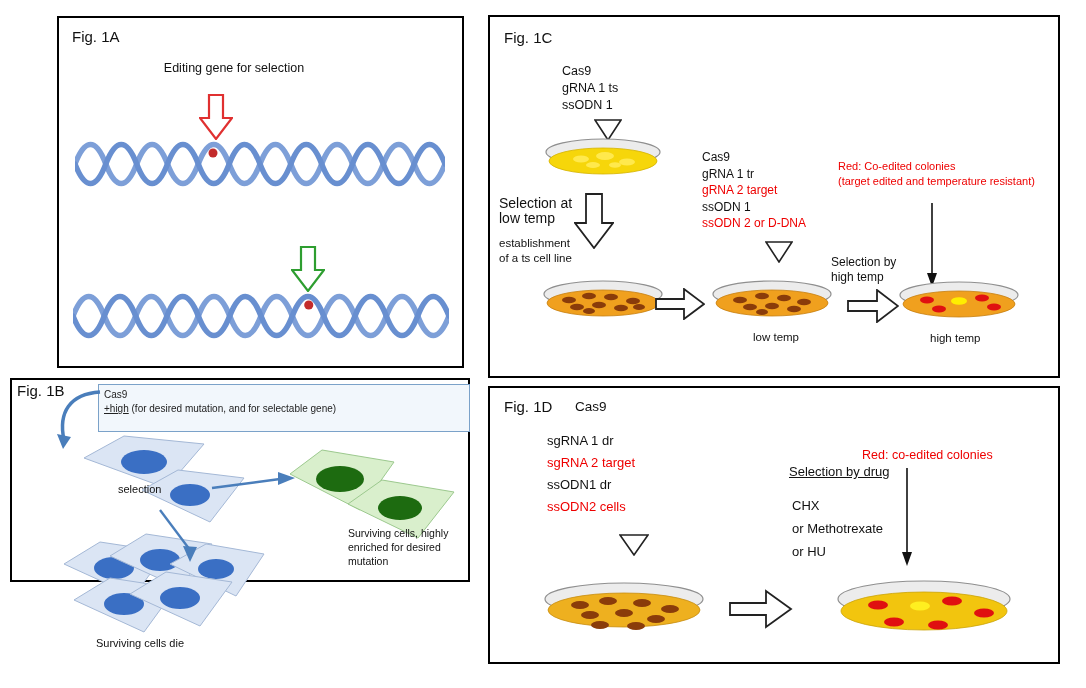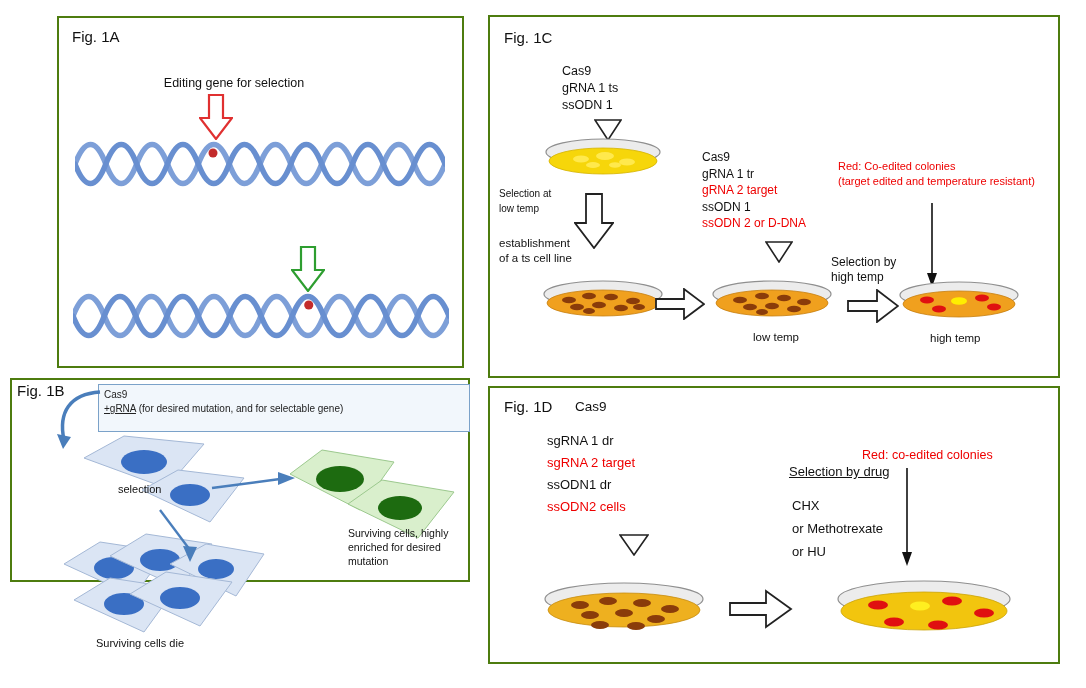--- a/index.html
+++ b/index.html
@@ -1,22 +1,22 @@
 <!DOCTYPE html>
 <html><head>
 <meta charset="utf-8">
 <style>
   * { margin:0; padding:0; box-sizing:border-box; }
   body { background:#ffffff; font-family:"Liberation Sans", sans-serif; }
   .page { position:relative; width:1086px; height:688px; background:#fff; overflow:hidden; }
-  .panel { position:absolute; border:2px solid #4d7c0f; background:#fff;text-decoration:underline; }
+  .panel { position:absolute; border:2px solid #000000; background:#fff;text-decoration:underline; }
   .abs { position:absolute; }
   .t { position:absolute; color:#111; font-size:12px; line-height:1.35; }
   .nowrap { white-space:nowrap; }
-  .center { text-align:center;margin-top:15px; }
+  .center { text-align:center; }
   .fig-label { font-size:15px; color:#111; }
   .red { color:#ee0000; }
   .u { text-decoration:underline; }
   .bcell { fill:#dbe5f4; stroke:#a4b8d6; stroke-width:1; }
   .bnuc  { fill:#3a6fc4; }
   .gcell { fill:#d9efcc; stroke:#9cc98e; stroke-width:1; }
   .gnuc  { fill:#1d6b10; }
   .infobox { position:absolute; border:1px solid #7ba2c9; background:#f2f7fc; font-size:10px; line-height:14px; padding:3px 5px; color:#222; white-space:nowrap; overflow:hidden; }
 </style>
 </head>
@@ -48,21 +48,21 @@
       <path d="M0,28 C10,54 21,54 30.8,28 C40.8,2 51.7,2 61.7,28 C71.7,54 82.5,54 92.5,28 C102.5,2 113.3,2 123.3,28 C133.3,54 144.2,54 154.2,28 C164.2,2 175,2 185,28 C195,54 205.8,54 215.8,28 C225.8,2 236.7,2 246.7,28 C256.7,54 267.5,54 277.5,28 C287.5,2 298.3,2 308.3,28 C318.3,54 329.2,54 339.2,28 C349.2,2 360,2 370,28" fill="none" stroke="#688fd0" stroke-width="5.5" stroke-linecap="round"></path>
       <circle cx="232" cy="17" r="4.5" fill="#c32b2b"></circle>
     </svg>
   </div>
 
   <div class="panel" style="left:10px;top:378px;width:460px;height:204px">
     <div class="t fig-label nowrap" style="left:5px;top:1px">Fig. 1B</div>
 
     <div class="infobox" style="left:86px;top:4px;width:372px;height:48px">
       <div>Cas9</div>
-      <div><span class="u">+gRNA</span><span> (for desired mutation, and for selectable gene)</span></div>
+      <div><span class="u">+high</span><span> (for desired mutation, and for selectable gene)</span></div>
     </div>
 
     <svg class="abs" style="left:38px;top:8px" width="54" height="62">
       <path d="M50,4 C20,6 8,24 14,52" stroke="#4a7ebb" stroke-width="3.5" fill="none"></path>
       <polygon points="7,46 21,49 13,61" fill="#4a7ebb"></polygon>
     </svg>
 
     <svg class="abs" style="left:0px;top:52px" width="460" height="236" viewBox="0 0 460 236">
 
       <polygon class="bcell" points="72,26 112,4 192,12 154,56"></polygon>
@@ -113,21 +113,21 @@
     <svg class="abs" style="left:53px;top:120px" width="120" height="46">
       <ellipse cx="60" cy="15" rx="57" ry="13" fill="#ececec" stroke="#8f8f8f" stroke-width="1.2"></ellipse>
       <ellipse cx="60" cy="24" rx="54" ry="13" fill="#f6d60a" stroke="#d4b300" stroke-width="0.8"></ellipse>
       <ellipse cx="38" cy="22" rx="8" ry="3.5" fill="#ffe94d"></ellipse>
       <ellipse cx="62" cy="19" rx="9" ry="4" fill="#ffe94d"></ellipse>
       <ellipse cx="84" cy="25" rx="8" ry="3.5" fill="#ffe94d"></ellipse>
       <ellipse cx="50" cy="28" rx="7" ry="3" fill="#ffe94d"></ellipse>
       <ellipse cx="72" cy="28" rx="6" ry="2.8" fill="#ffe94d"></ellipse>
     </svg>
 
-    <div class="t nowrap" style="left:9px;top:169px;font-size:10px;line-height:15px">
+    <div class="t nowrap" style="left:9px;top:179px;font-size:14px;line-height:15px">
       <div>Selection at</div>
       <div>low temp</div>
     </div>
 
     <svg class="abs" style="left:84px;top:176px" width="40" height="56">
       <polygon points="12,1 28,1 28,30 39,30 20,55 1,30 12,30" fill="#ffffff" stroke="#222" stroke-width="1.8"></polygon>
     </svg>
 
     <div class="t nowrap" style="left:9px;top:219px;font-size:11.5px;line-height:15px">
       <div>establishment</div>

